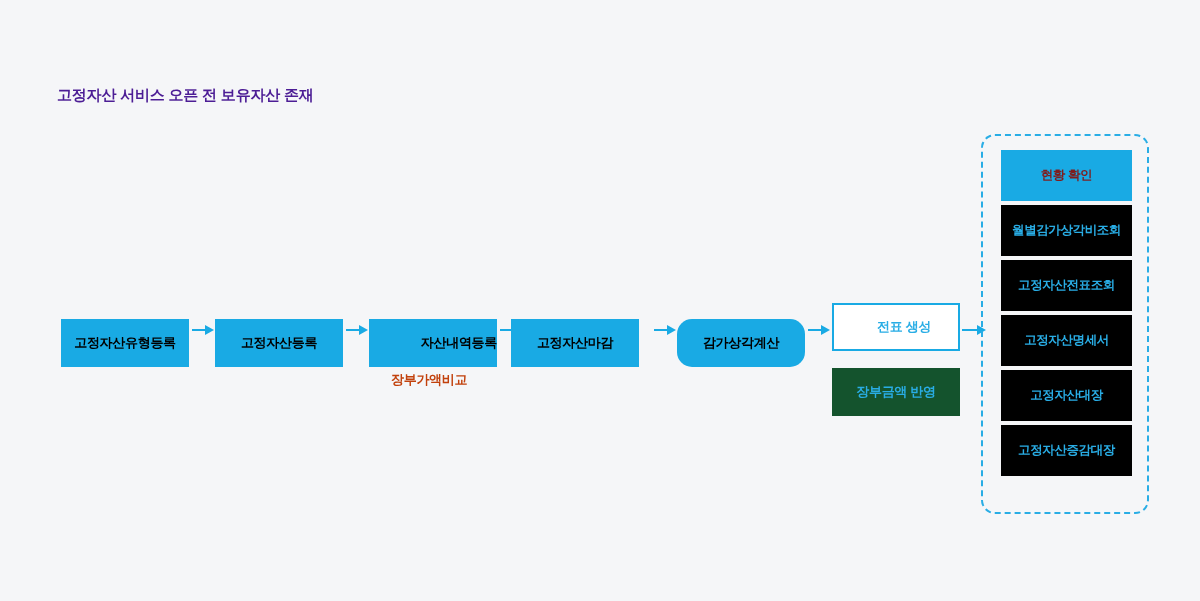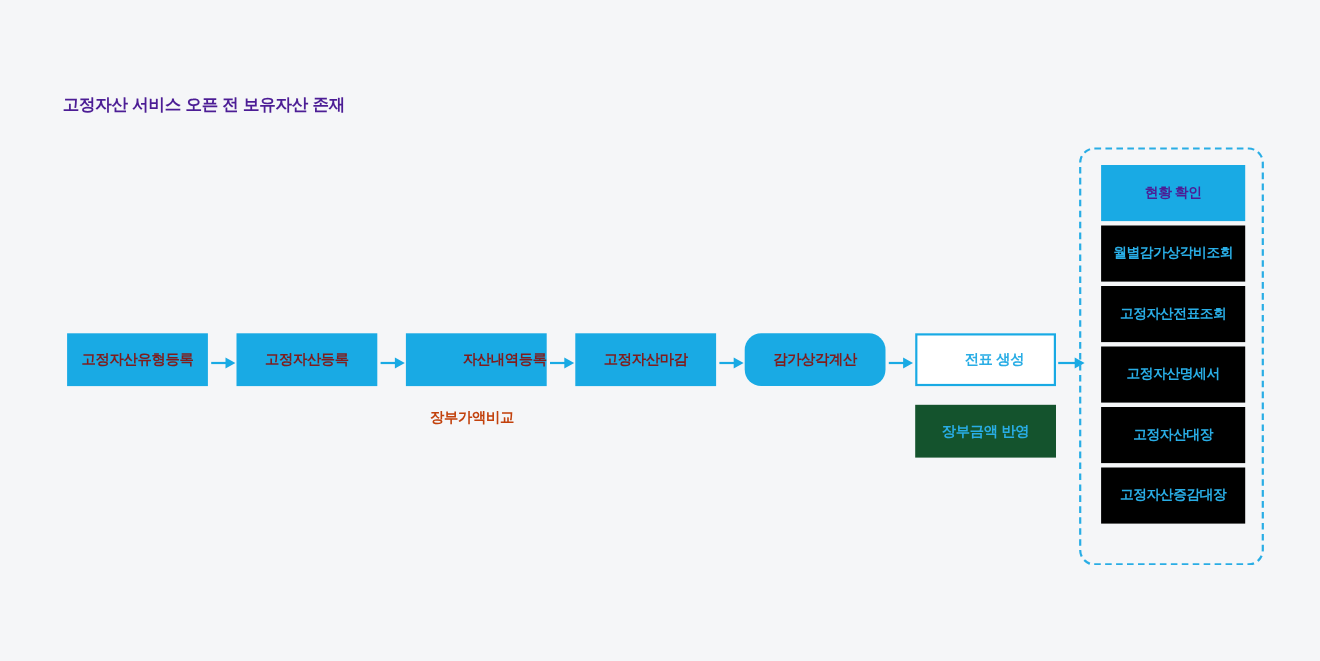--- a/index.html
+++ b/index.html
@@ -38,21 +38,22 @@
     display: flex;
     align-items: center;
     justify-content: center;
     font-size: 13px;
     font-weight: bold;
     letter-spacing: -0.3px;
     white-space: nowrap;
   }
   .flow-box.filled {
     background: #19aae4;
-    color: #7f1d1d;
+    color: #000000;
+    margin-top: 16px;
   }
   .flow-box.outlined {
     background: #ffffff;
     color: #29ade5;
     border: 2px solid #19aae4;
     padding-left: 16px;
   }
 
   
   .arrow {
@@ -129,21 +130,21 @@
     justify-content: center;
     font-size: 12.5px;
     font-weight: bold;
     letter-spacing: -0.4px;
     white-space: nowrap;
     background: #000000;
     color: #29ade5;
   }
   .panel-item.header {
     background: #19aae4;
-    color: #4c1d95;
+    color: #7f1d1d;
   }
 </style>
 </head>
 <body>
 
 <div id="canvas">
 
   <div class="page-title">고정자산 서비스 오픈 전 보유자산 존재</div>
 
   <div class="flow-box filled" style="left:61px;">
@@ -165,21 +166,21 @@
   <div class="flow-box filled" style="left:369px;justify-content:flex-end;">
     <span>자산내역등록</span>
   </div>
   <div class="arrow" style="left:500px; width:22px;">
     <span class="shaft" style="width:14px;"></span>
     <span class="head" style="left:13px;"></span>
   </div>
 
   <div class="sub-caption" style="left:391px; top:371px;">장부가액비교</div>
 
-  <div class="flow-box filled" style="left:523px;">
+  <div class="flow-box filled" style="left:511px;">
     <span>고정자산마감</span>
   </div>
   <div class="arrow" style="left:654px; width:22px;">
     <span class="shaft" style="width:14px;"></span>
     <span class="head" style="left:13px;"></span>
   </div>
 
   <div class="flow-box filled" style="left:677px;border-radius:15px;">
     <span>감가상각계산</span>
   </div>

